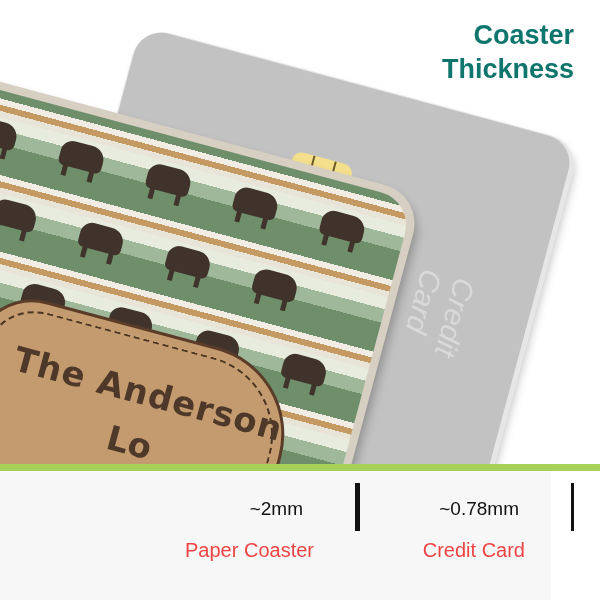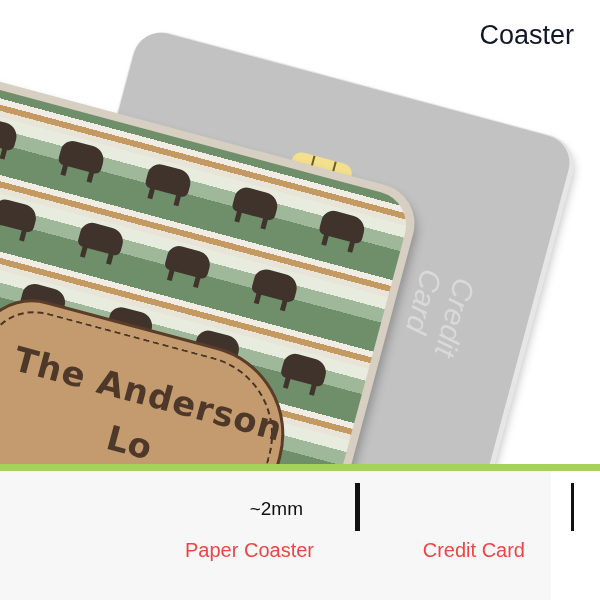--- a/index.html
+++ b/index.html
@@ -1,18 +1,18 @@
 <!DOCTYPE html>
 <html><head>
 <meta charset="utf-8">
 <style>
   html, body { margin:0; padding:0; }
   body { width:600px; height:600px; position:relative; overflow:hidden; background:#ffffff; font-family:"Liberation Sans", sans-serif; }
   .scene { position:absolute; left:0; top:0; width:600px; height:466px; overflow:hidden; background:#ffffff; }
-  .title { position:absolute; right:26px; top:18px; text-align:right; font-size:27px; line-height:34px; color:#0f172a; }
+  .title { position:absolute; right:26px; top:18px; text-align:right; font-size:27px; line-height:34px; color:#0f766e;font-weight:bold; }
   .credit-card { position:absolute; left:138px; top:38px; width:450px; height:620px; background:#c2c2c2; border-radius:28px; transform-origin:0 0; transform:rotate(15deg) translate(0,-12px); box-shadow:2px 2px 0 3px #e6e6e6, 6px 6px 10px rgba(0,0,0,0.25); }
   .card-number { position:absolute; left:120px; top:90px; transform:rotate(90deg); transform-origin:0 0; font-size:52px; color:#fafafa; font-weight:normal; letter-spacing:4px; }
   .chip { position:absolute; left:180px; top:80px; width:62px; height:78px; background:#f4e08c; border-radius:10px; overflow:hidden; }
   .chip .h { position:absolute; left:0; width:100%; height:2px; background:#6b5b2a; }
   .chip .v { position:absolute; top:0; height:100%; width:2px; background:#6b5b2a; }
   .card-label { position:absolute; left:395px; top:160px; transform:rotate(90deg); transform-origin:0 0; font-size:30px; font-style:italic; color:#d9d9d9; }
   .coaster { position:absolute; left:-120px; top:60px; width:520px; height:560px; border-radius:40px; background:#d6cfc2; transform-origin:0 0; transform:rotate(15deg) translate(40px,-10px); box-shadow:4px 6px 10px rgba(0,0,0,0.25); overflow:hidden; }
   .pattern { position:absolute; inset:8px; border-radius:34px; overflow:hidden;
     background:
       repeating-linear-gradient(0deg, #e9e4d8 0 6px, #c59a62 6px 12px, #f1ede4 12px 18px, #6f8f6a 18px 48px, #9fb89a 48px 62px, #e7ecdf 62px 74px);
@@ -70,25 +70,27 @@
   </div>
 
   <div class="label-plaque">
     <div class="stitch"></div>
     <div class="label-text">The Anderson</div>
     <div class="label-text2">Lo</div>
   </div>
 
   <div class="title">
     <div>Coaster</div>
+    <div>Thickness</div>
   </div>
 </div>
 
 <div class="green-bar"></div>
 
 <div class="bottom">
   <div class="measure" style="right:248px;top:27px;">~2mm</div>
   <div class="tick" style="left:355px;top:12px;"></div>
   <div class="caption" style="right:237px;top:68px;">Paper Coaster</div>
 
+  <div class="measure" style="right:32px;top:27px;">~0.78mm</div>
   <div class="tick" style="left:571px;top:12px;width:3px;"></div>
   <div class="caption" style="right:26px;top:68px;">Credit Card</div>
 </div>
 
 </body></html>

